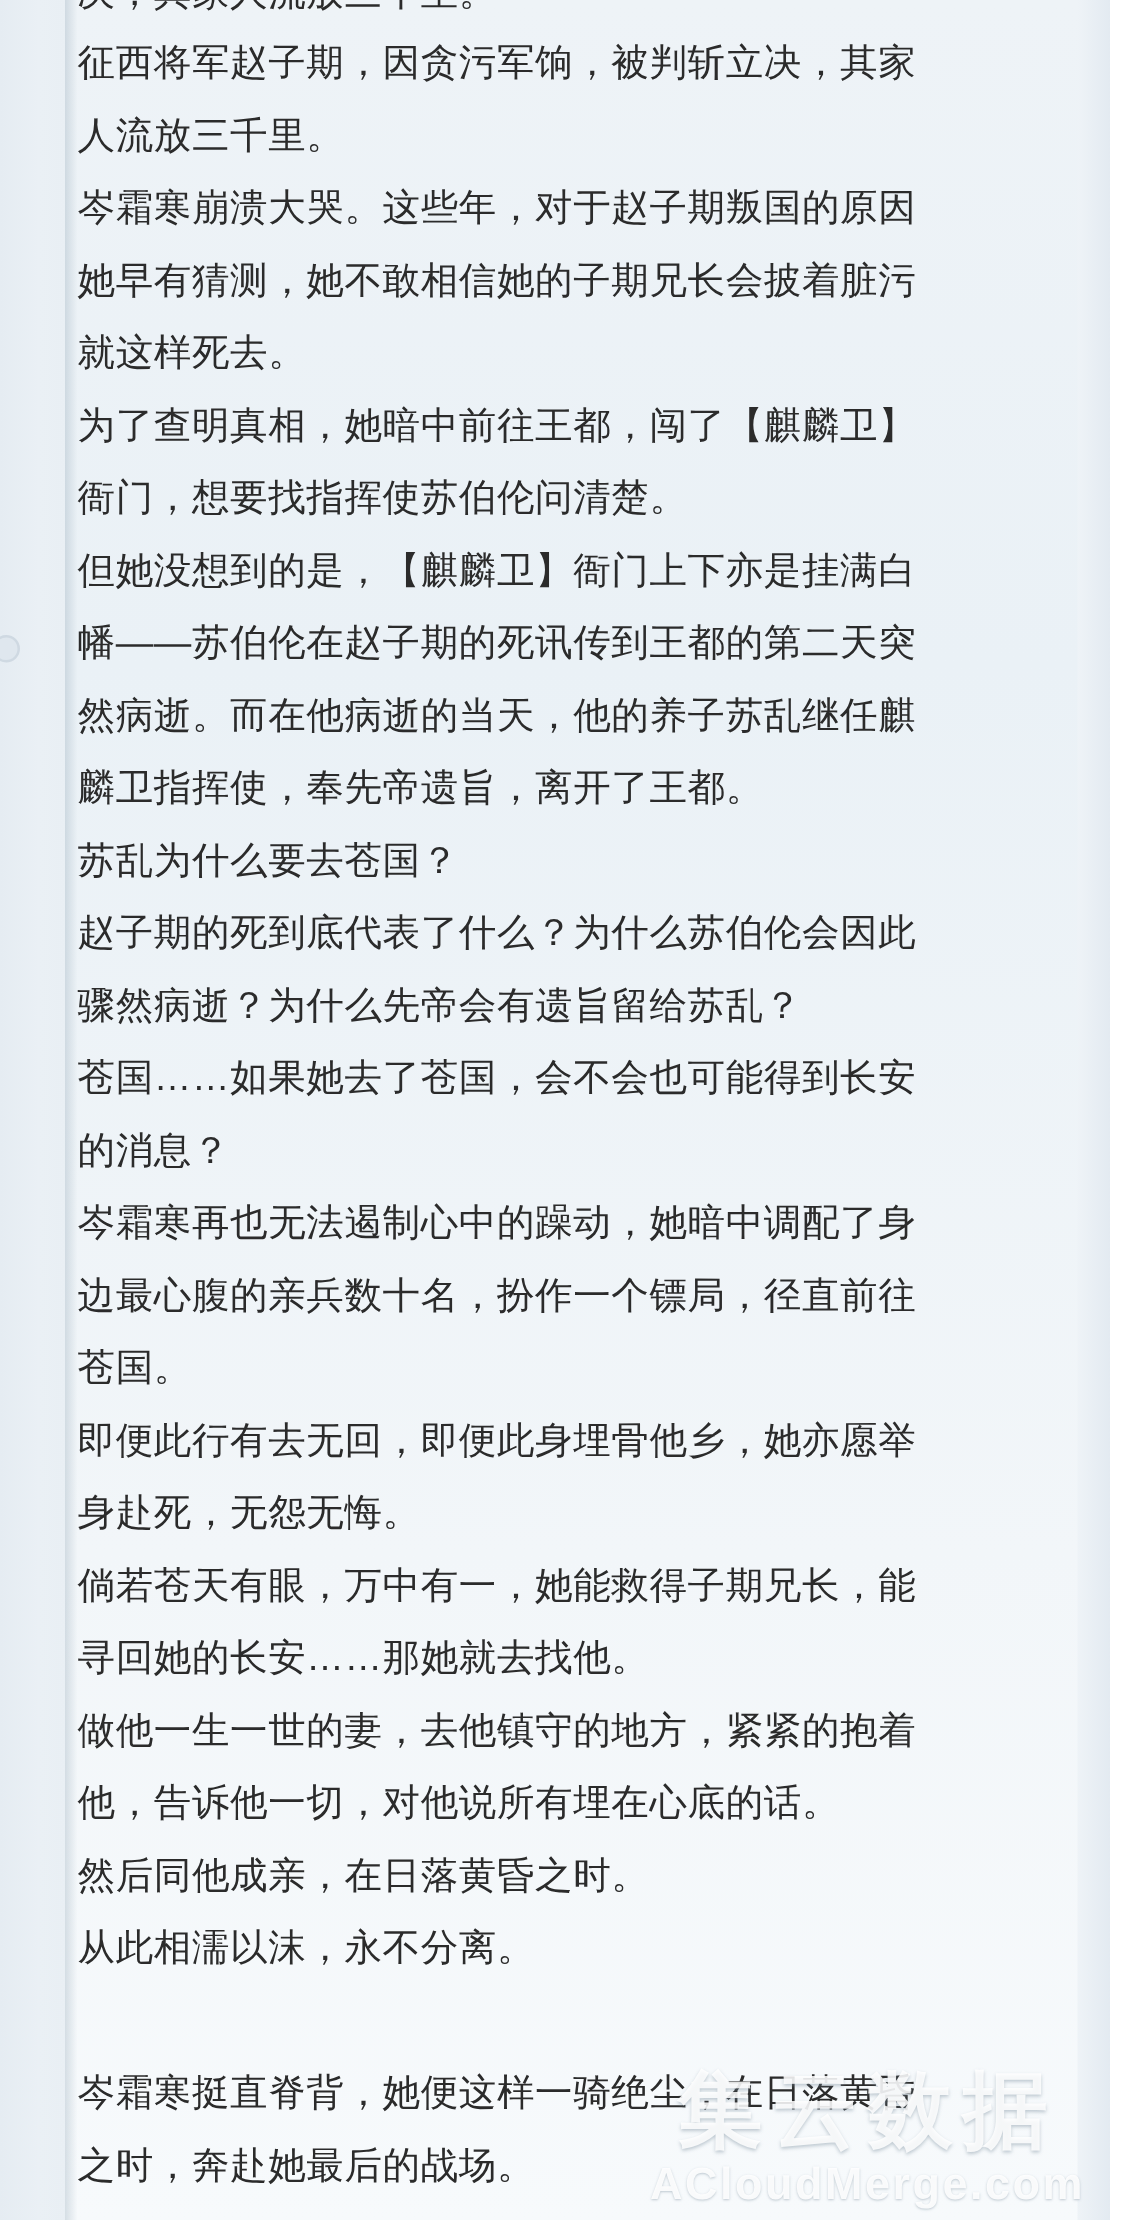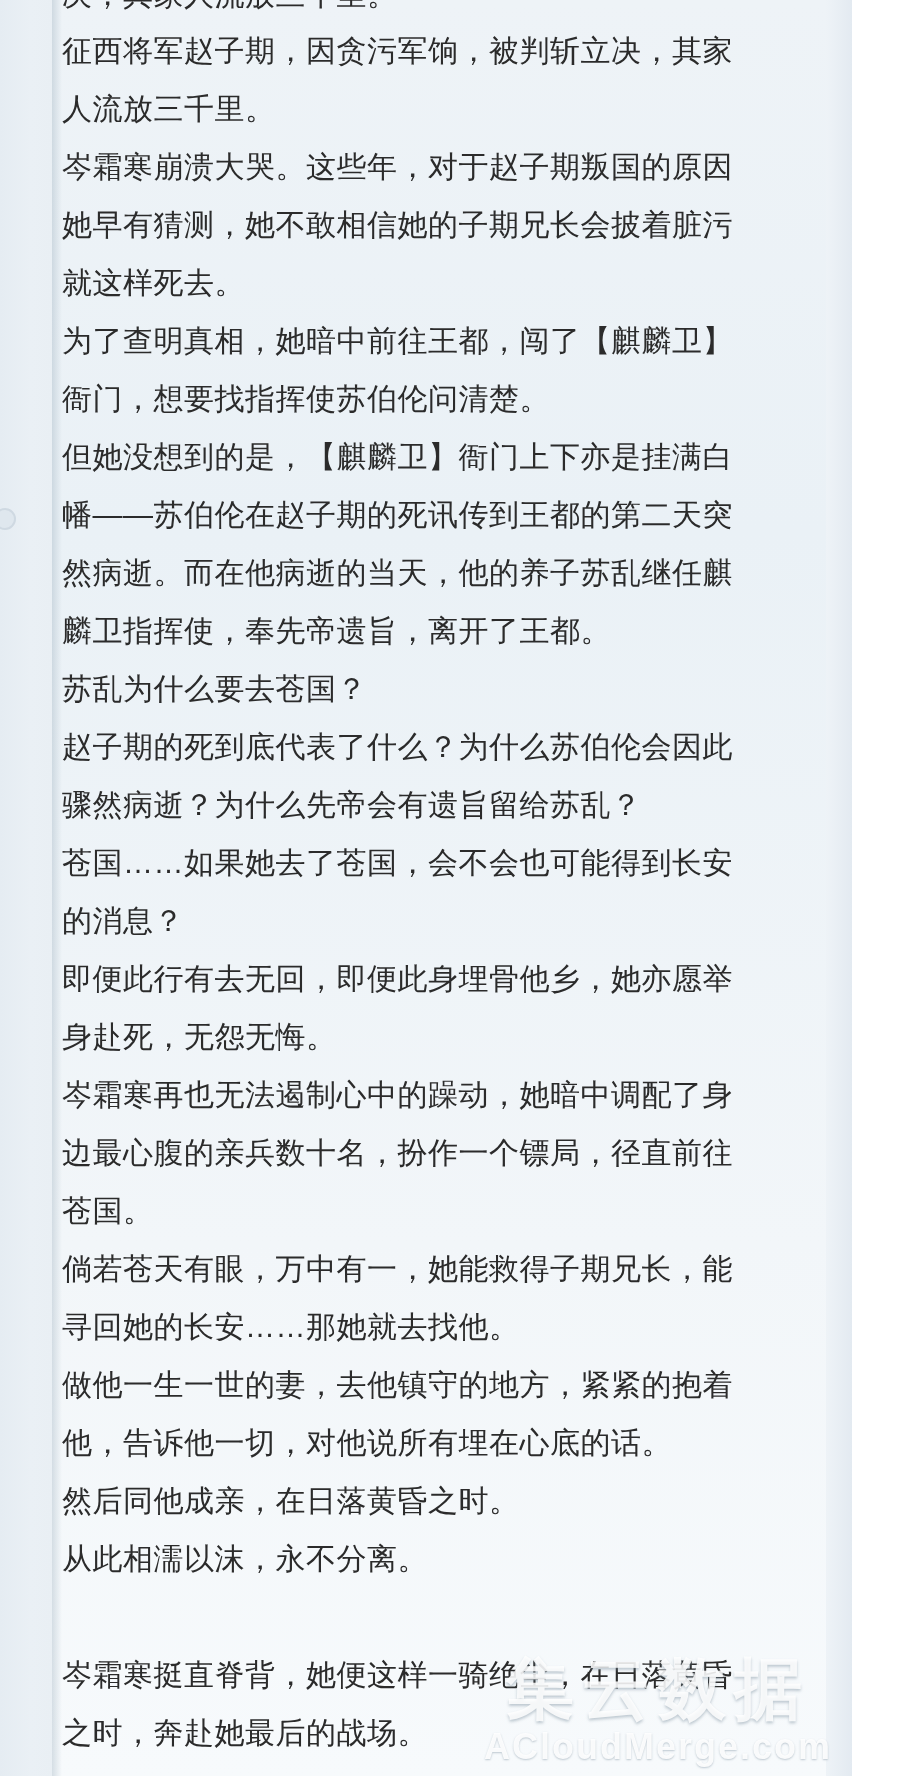--- a/index.html
+++ b/index.html
@@ -12,20 +12,21 @@
     background: #ffffff;
     font-family: "Liberation Sans", sans-serif;
     overflow: hidden;
   }
   .page {
     position: relative;
     width: 852px;
     height: 1776px;
     background: linear-gradient(180deg, #eef3f7 0%, #eaf1f6 30%, #f2f6f9 70%, #f7fafc 100%);
     overflow: hidden;
+    padding-left: 36px;
   }
   
   .left-edge {
     position: absolute;
     left: 0;
     top: 0;
     width: 52px;
     height: 100%;
     background: linear-gradient(90deg, #e5ecf2 0%, #eaf0f5 60%, #e9eff4 100%);
   }
@@ -134,22 +135,22 @@
       <div class="line para">查到大渊皇帝三年。一个消息忽然被当传入南境——苍国征西将军赵子期，因贪污军饷，被判斩立决，其家人流放三千里。</div>
     </div>
 
     <p class="line para">征西将军赵子期，因贪污军饷，被判斩立决，其家人流放三千里。</p>
     <p class="line para">岑霜寒崩溃大哭。这些年，对于赵子期叛国的原因她早有猜测，她不敢相信她的子期兄长会披着脏污就这样死去。</p>
     <p class="line para">为了查明真相，她暗中前往王都，闯了【麒麟卫】衙门，想要找指挥使苏伯伦问清楚。</p>
     <p class="line para">但她没想到的是，【麒麟卫】衙门上下亦是挂满白幡——苏伯伦在赵子期的死讯传到王都的第二天突然病逝。而在他病逝的当天，他的养子苏乱继任麒麟卫指挥使，奉先帝遗旨，离开了王都。</p>
     <p class="line para">苏乱为什么要去苍国？</p>
     <p class="line para">赵子期的死到底代表了什么？为什么苏伯伦会因此骤然病逝？为什么先帝会有遗旨留给苏乱？</p>
     <p class="line para">苍国……如果她去了苍国，会不会也可能得到长安的消息？</p>
+    <p class="line para">岑霜寒再也无法遏制心中的躁动，她暗中调配了身边最心腹的亲兵数十名，扮作一个镖局，径直前往苍国。</p>
     <p class="line para">即便此行有去无回，即便此身埋骨他乡，她亦愿举身赴死，无怨无悔。</p>
-    <p class="line para">岑霜寒再也无法遏制心中的躁动，她暗中调配了身边最心腹的亲兵数十名，扮作一个镖局，径直前往苍国。</p>
     <p class="line para">倘若苍天有眼，万中有一，她能救得子期兄长，能寻回她的长安……那她就去找他。</p>
     <p class="line para">做他一生一世的妻，去他镇守的地方，紧紧的抱着他，告诉他一切，对他说所有埋在心底的话。</p>
     <p class="line para">然后同他成亲，在日落黄昏之时。</p>
     <p class="line para">从此相濡以沫，永不分离。</p>
 
     <div class="spacer"></div>
 
     <p class="line para">岑霜寒挺直脊背，她便这样一骑绝尘，在日落黄昏之时，奔赴她最后的战场。</p>
 
   </div>

